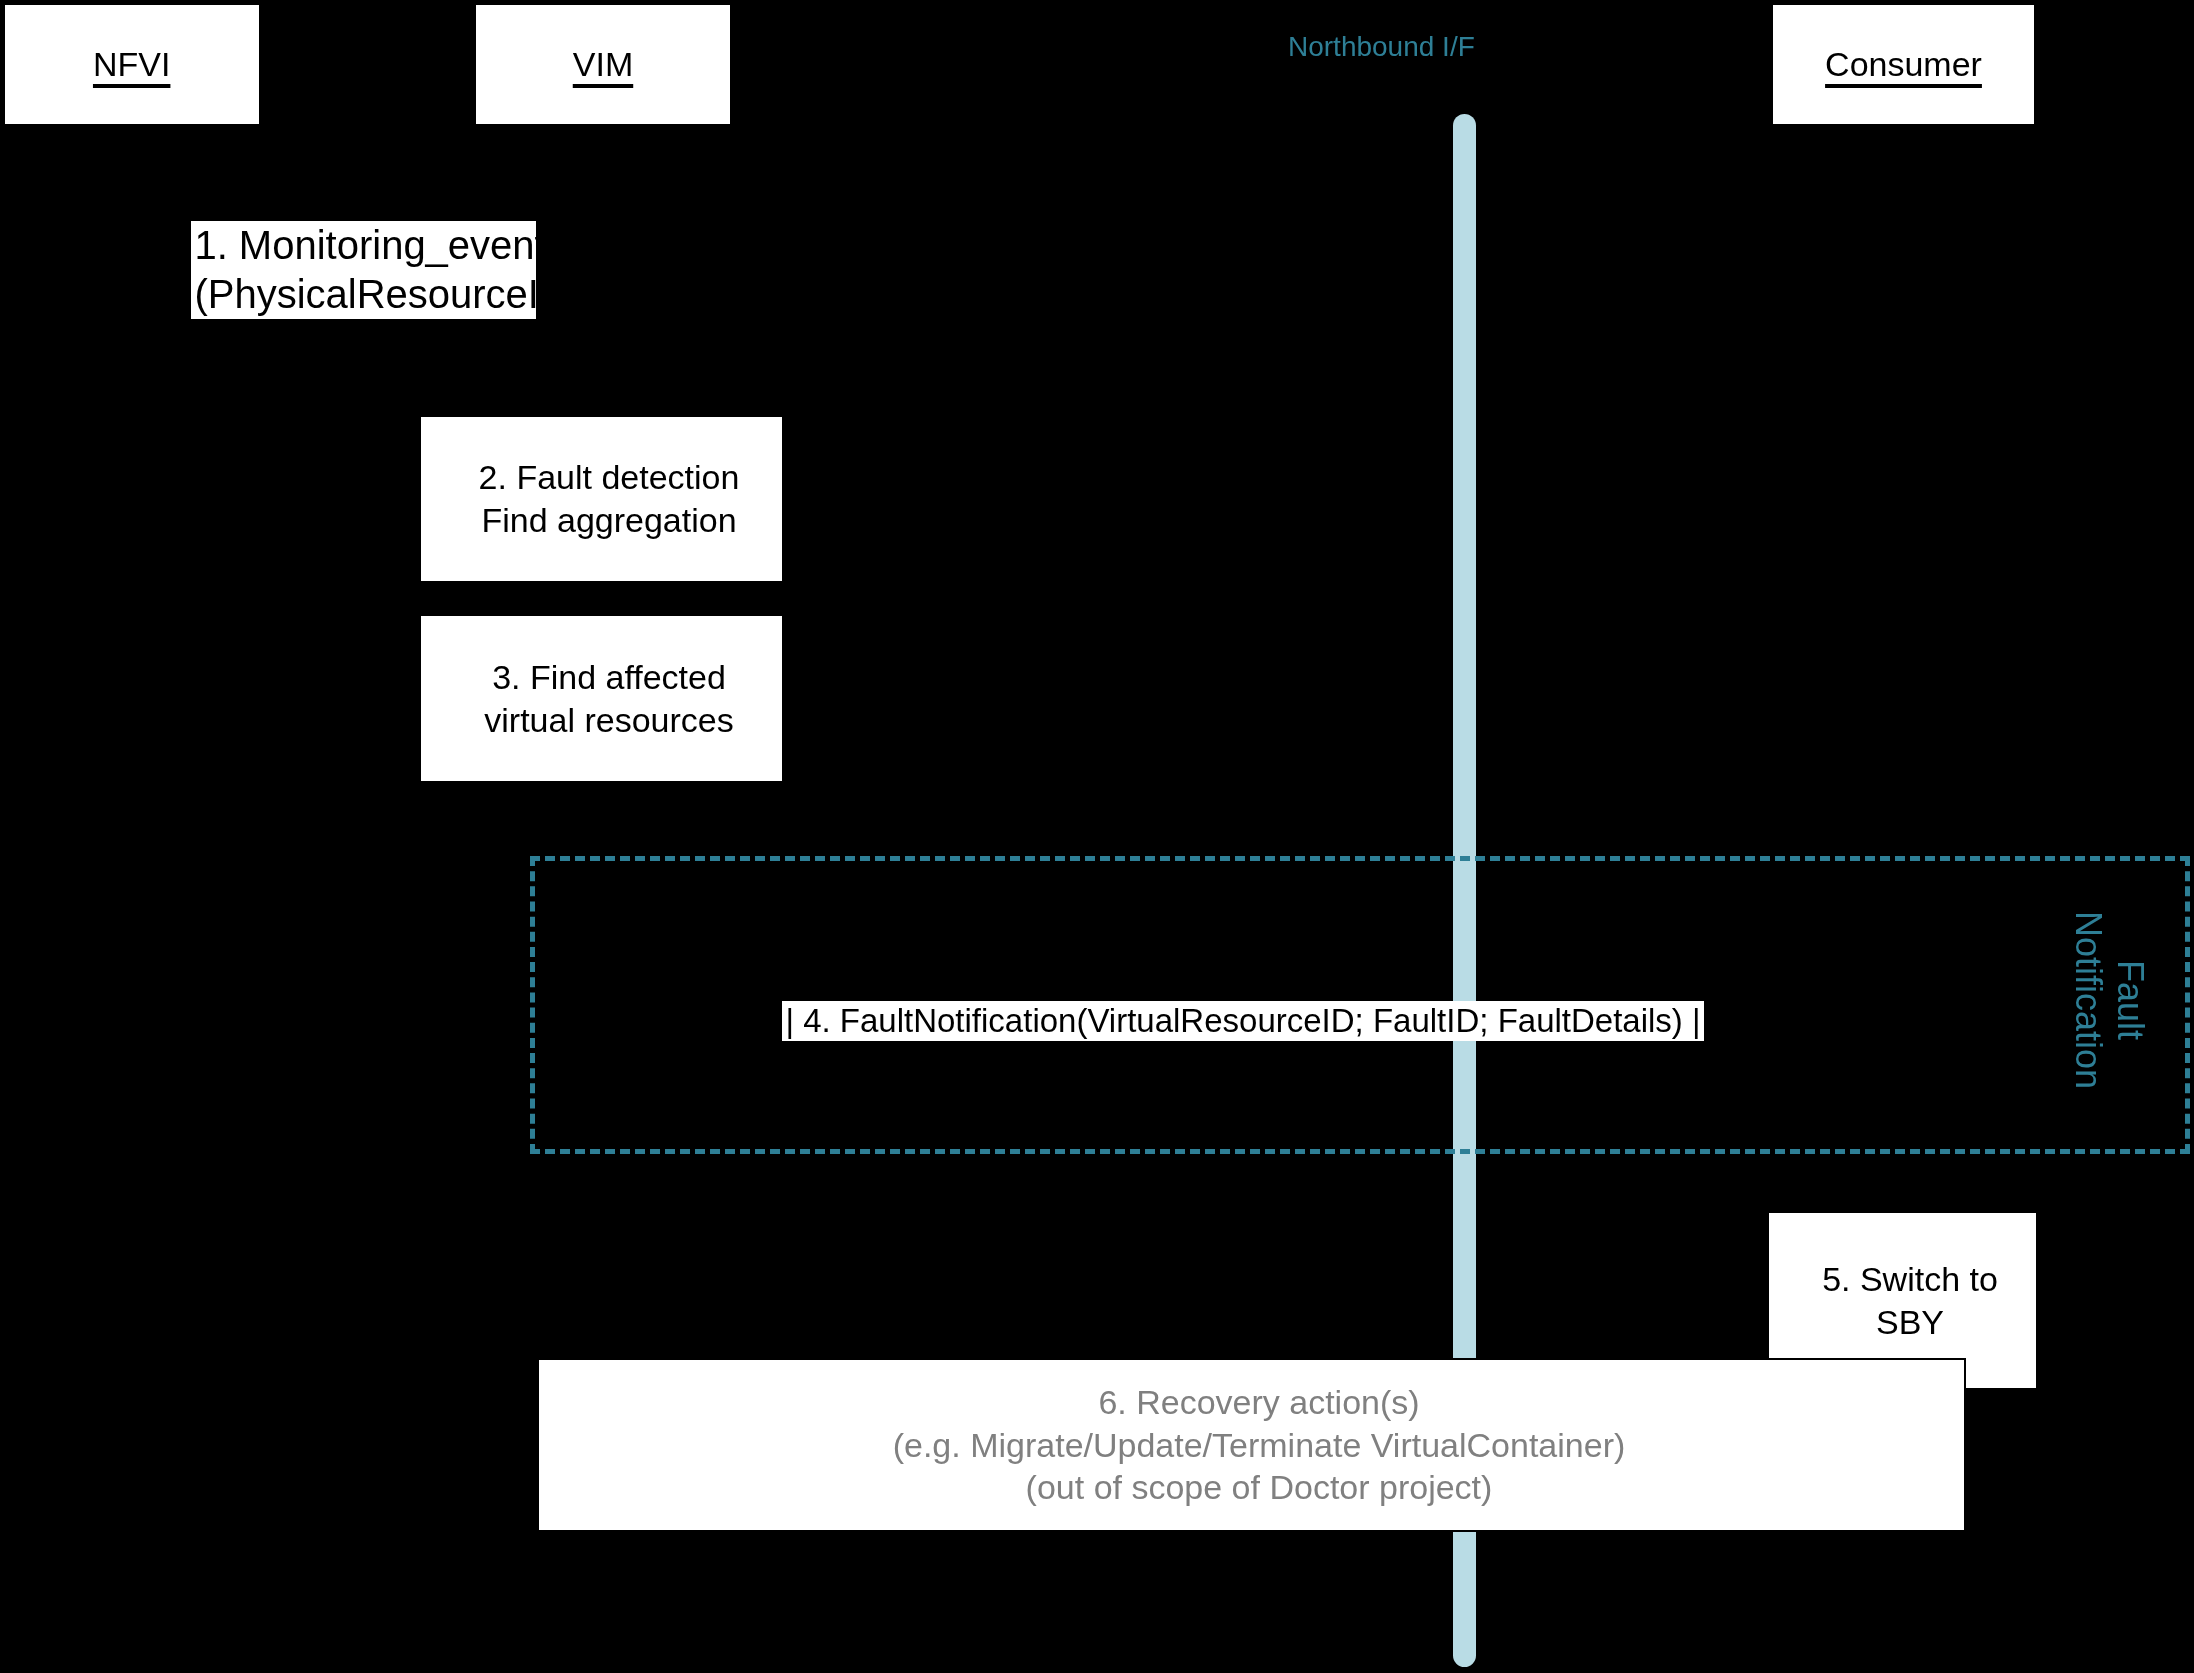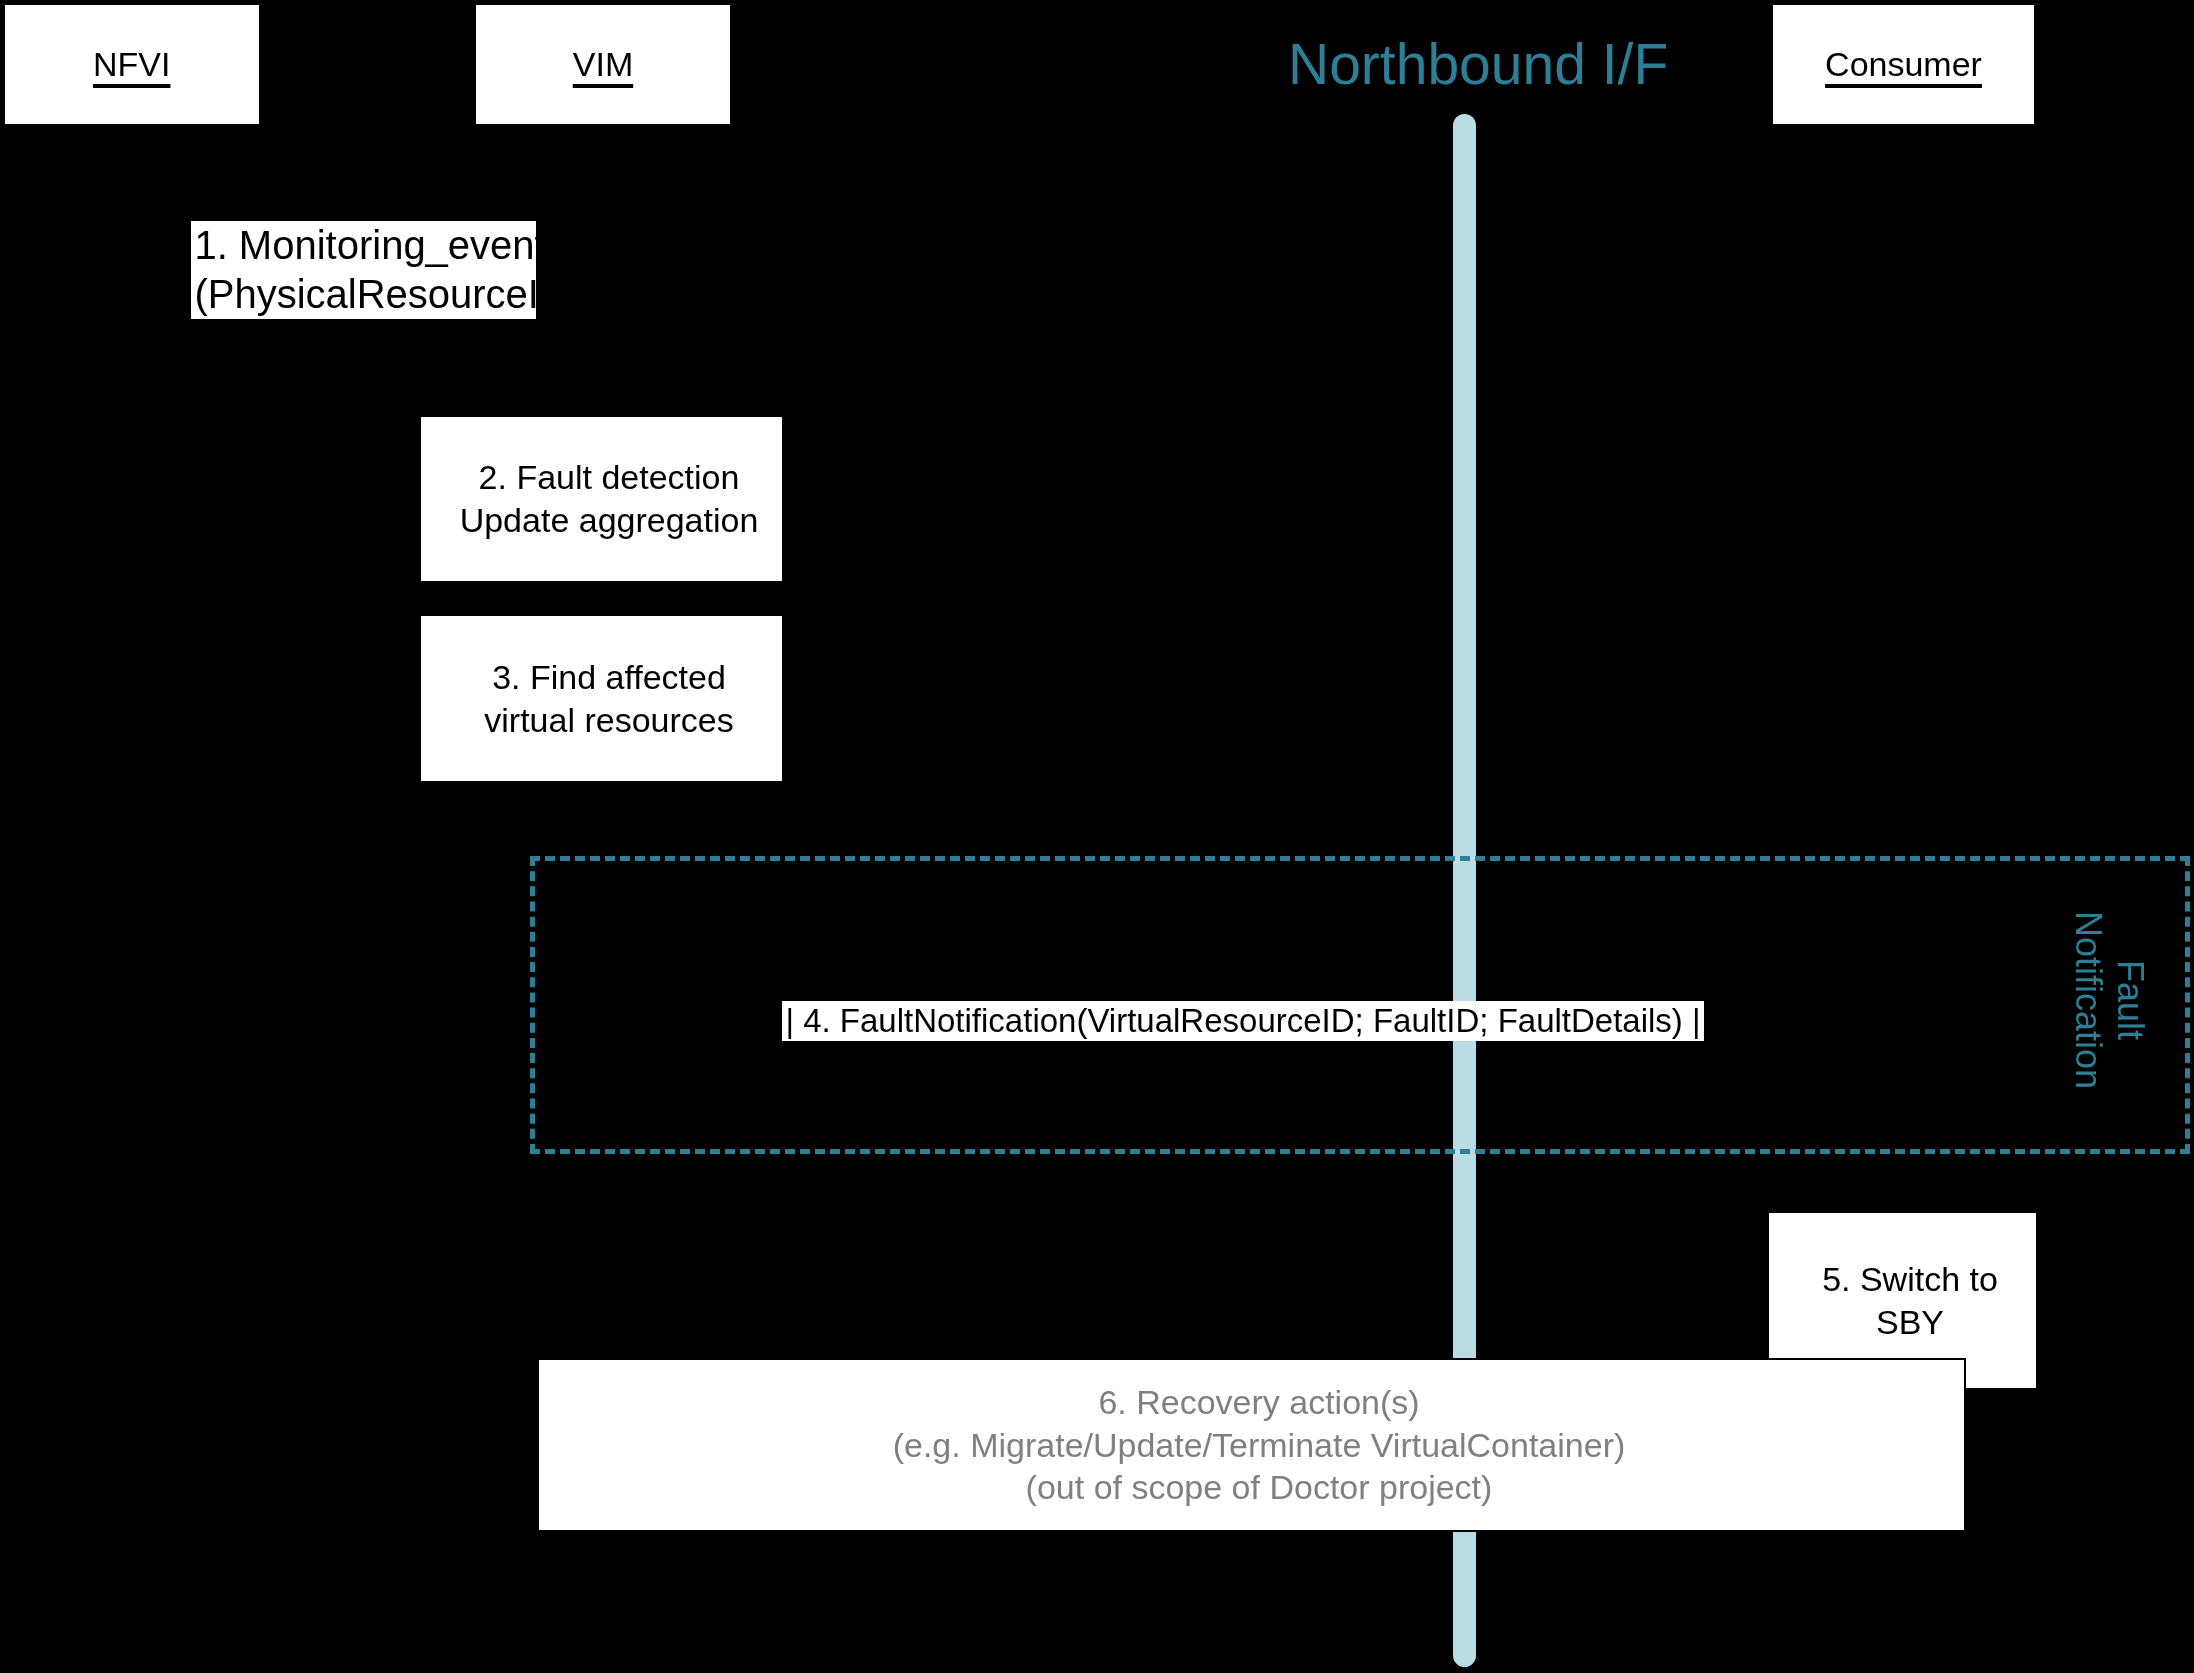--- a/index.html
+++ b/index.html
@@ -48,21 +48,21 @@
     text-decoration: underline;
     text-underline-offset: 7.9px;
     text-decoration-thickness: 3.9px;
     line-height: 1;
     white-space: nowrap;
   }
 
   
   .nb-label {
     position: absolute;
-    font-size: 57px;
+    font-size: 28px;
     color: #2e7f96;
     white-space: nowrap;
     z-index: 5;
   }
 
   
   .proc-box {
     position: absolute;
     border: 2.3px solid #000000;
     background: #ffffff;
@@ -161,21 +161,21 @@
 
   <div class="msg-line" style="left:128px; top:266px; width:447px;"></div>
   <div class="msg-arrowhead" style="left:567px; top:246px;"></div>
   <div class="msg-label" style="left:191px; top:221px; width:338px; text-align:center;">
     <div>1. Monitoring_event</div>
     <div>(PhysicalResourceID)</div>
   </div>
 
   <div class="proc-box" style="left:419px; top:415px; width:365px; height:168px;">
     <div class="line">2. Fault detection</div>
-    <div class="line">Update aggregation</div>
+    <div class="line">Find aggregation</div>
   </div>
 
   <div class="proc-box" style="left:419px; top:614px; width:365px; height:169px;">
     <div class="line">3. Find affected</div>
     <div class="line">virtual resources</div>
   </div>
 
   <div class="frame" style="left:530px; top:856px; width:1660px; height:298px;"></div>
   <div class="frame-title" style="left:2068px; top:896px; height:208px;">
     <span>Fault</span><br>

